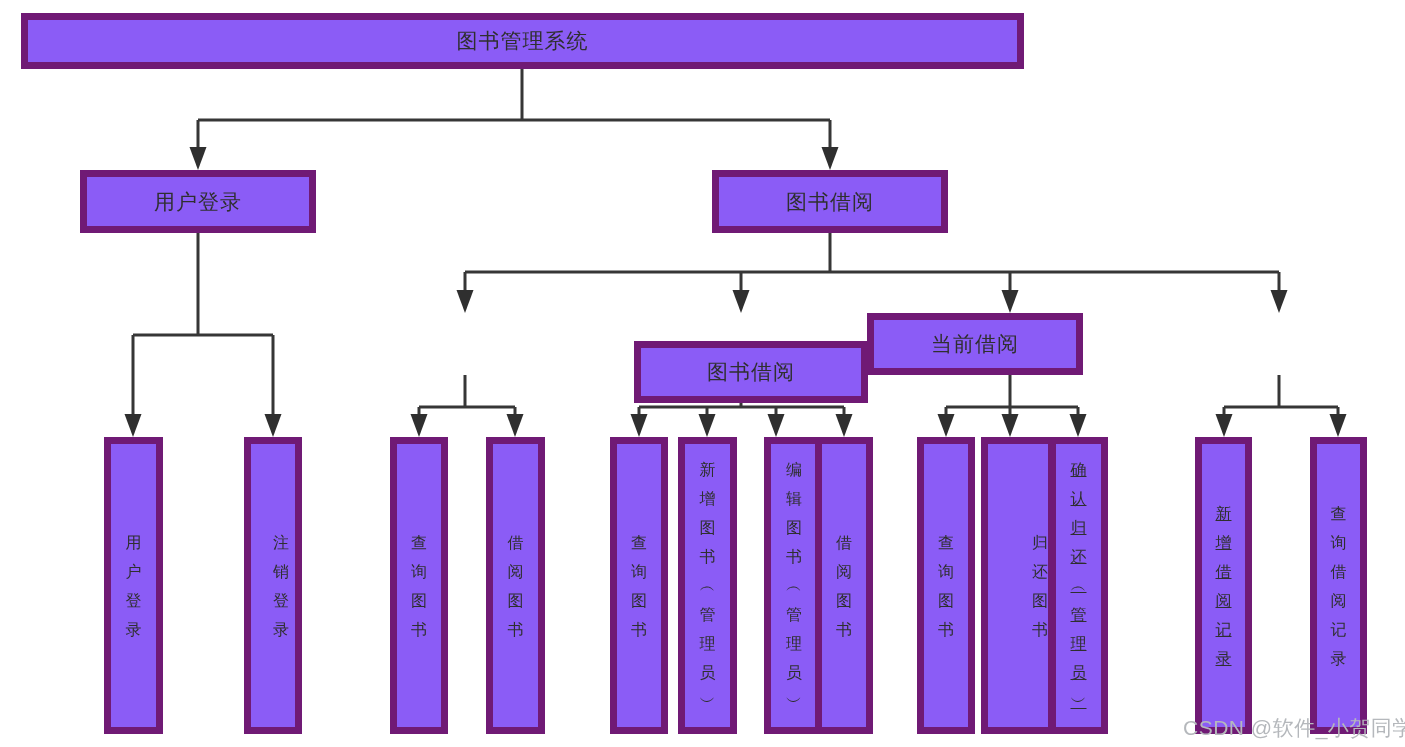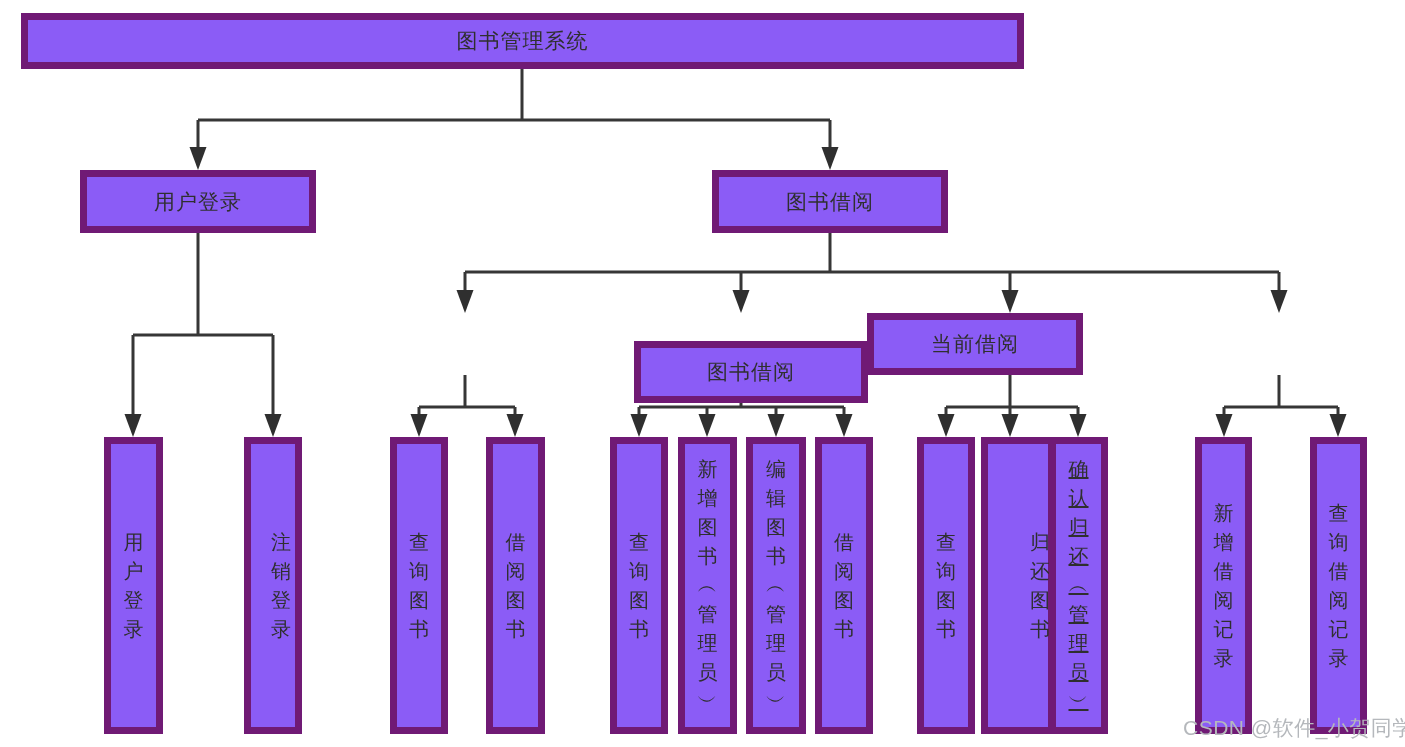--- a/index.html
+++ b/index.html
@@ -50,39 +50,39 @@
   .n-user-login{ left: 80px;  top: 170px; width: 236px;  height: 63px; }
   .n-book-mgmt { left: 712px; top: 170px; width: 236px;  height: 63px; }
   .n-newbook   { left: 362px; top: 313px; width: 206px;  height: 62px; }
   .n-borrow    { left: 634px; top: 313px; width: 234px;  height: 62px; margin-top: 28px; }
   .n-current   { left: 867px; top: 313px; width: 216px;  height: 62px; }
   .n-records   { left: 1172px;top: 313px; width: 214px;  height: 62px; }
   
   .vnode { top: 437px; height: 297px; }
   .vtext {
     width: 21px;
-    font-size: 20px;
+    font-size: 16px;
     line-height: 29px;
     text-align: center;
     word-break: break-all;
     line-break: anywhere;
     letter-spacing: 0;
   }
   .v1  { left: 104px;  width: 59px; }
   .v2  { left: 244px;  width: 58px; padding-left: 16px; }
   .v3  { left: 390px;  width: 58px; }
   .v4  { left: 486px;  width: 59px; }
   .v5  { left: 610px;  width: 58px; }
   .v6  { left: 678px;  width: 59px; }
-  .v7  { left: 746px;  width: 60px; }
+  .v7  { left: 764px;  width: 60px; }
   .v8  { left: 815px;  width: 58px; }
   .v9  { left: 917px;  width: 58px; }
   .v10 { left: 981px;  width: 74px; padding-left: 44px; }
   .v11 { left: 1049px; width: 59px; text-decoration: underline; }
-  .v12 { left: 1195px; width: 57px; }
+  .v12 { left: 1195px; width: 57px; text-decoration: underline; }
   .v13 { left: 1310px; width: 57px; }
   .watermark {
     position: absolute;
     left: 1183px;
     top: 714px;
     z-index: 5;
     font-size: 21px;
     color: #b5b8bc;
     white-space: nowrap;
     letter-spacing: 0.5px;

